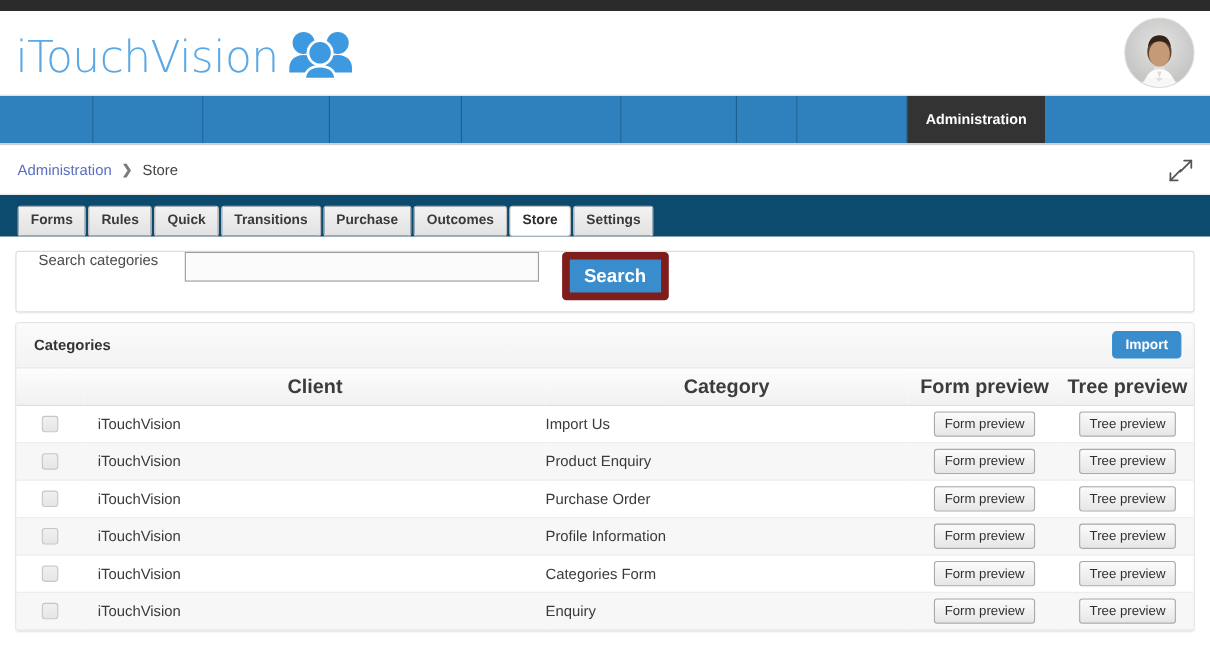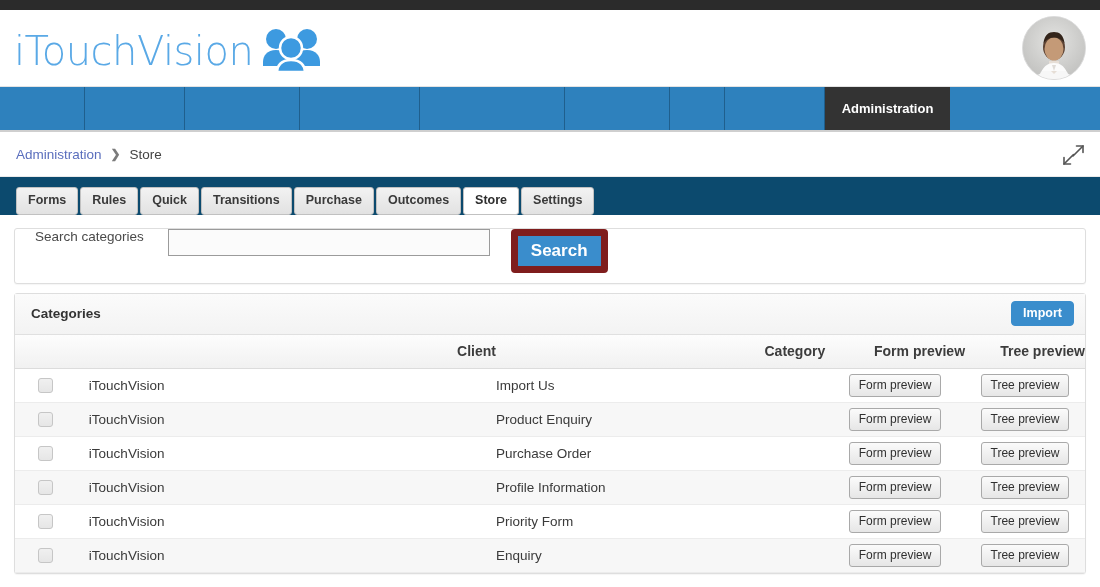--- a/index.html
+++ b/index.html
@@ -214,25 +214,25 @@
     font-family: "Liberation Sans", sans-serif;
   }
 
   table.cats {
     width: 100%;
     border-collapse: collapse;
   }
   table.cats thead th {
     background: linear-gradient(#fdfdfd, #f1f1f1);
     border-bottom: 1px solid #dcdcdc;
-    font-size: 14px;
+    font-size: 18px;
     font-weight: bold;
     color: #3c3c3c;
     height: 34px;
-    text-align: right;
+    text-align: center;
   }
   table.cats tbody td {
     height: 34px;
     font-size: 13.5px;
     color: #3a3a3a;
     border-bottom: 1px solid #ececec;
     vertical-align: middle;
   }
   table.cats tbody tr:nth-child(even) td { background: #f7f7f7; }
   table.cats tbody tr:nth-child(odd) td  { background: #ffffff; }
@@ -418,21 +418,21 @@
         <tr>
           <td class="col-chk"><span class="chk"></span></td>
           <td class="col-cli">iTouchVision</td>
           <td class="col-cat">Profile Information</td>
           <td class="col-fp"><button class="btn-grey">Form preview</button></td>
           <td class="col-tp"><button class="btn-grey">Tree preview</button></td>
         </tr>
         <tr>
           <td class="col-chk"><span class="chk"></span></td>
           <td class="col-cli">iTouchVision</td>
-          <td class="col-cat">Priority Form</td>
+          <td class="col-cat">Categories Form</td>
           <td class="col-fp"><button class="btn-grey">Form preview</button></td>
           <td class="col-tp"><button class="btn-grey">Tree preview</button></td>
         </tr>
         <tr>
           <td class="col-chk"><span class="chk"></span></td>
           <td class="col-cli">iTouchVision</td>
           <td class="col-cat">Enquiry</td>
           <td class="col-fp"><button class="btn-grey">Form preview</button></td>
           <td class="col-tp"><button class="btn-grey">Tree preview</button></td>
         </tr>

